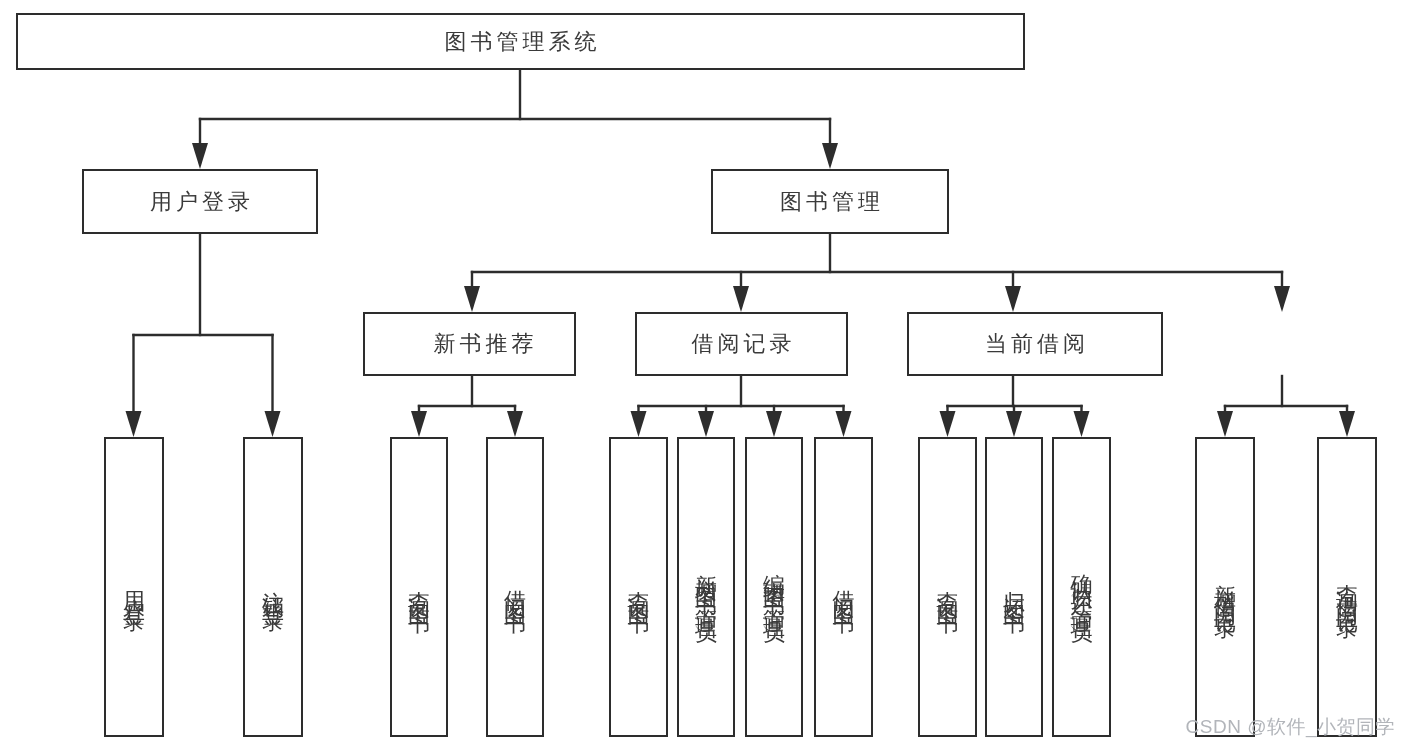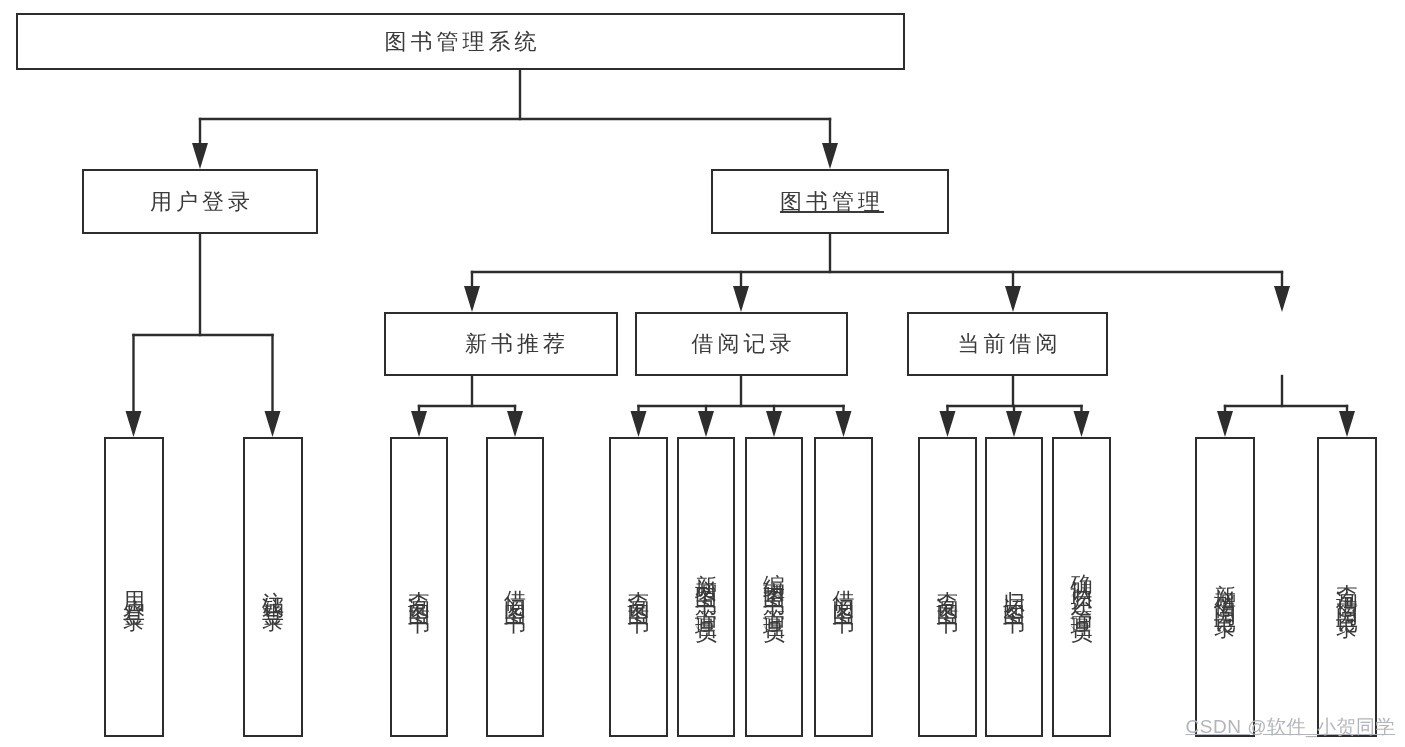--- a/index.html
+++ b/index.html
@@ -38,21 +38,20 @@
     white-space: nowrap;
   }
   .watermark {
     position: absolute;
     right: 10px;
     top: 714px;
     font-size: 19px;
     letter-spacing: 0.5px;
     color: #b2b5ba;
     white-space: nowrap;
-    text-decoration: underline;
   }
 </style>
 </head>
 <body>
 
 <div class="canvas">
 
   <svg class="wires" width="1405" height="747" viewBox="0 0 1405 747" stroke="#2d2d2d" stroke-width="2.4" stroke-linecap="square" fill="#2d2d2d">
 
     <g>
@@ -122,38 +121,38 @@
     <g>
       <line x1="1282" y1="376" x2="1282" y2="406"></line>
       <line x1="1225" y1="406" x2="1347" y2="406"></line>
       <line x1="1225" y1="406" x2="1225" y2="413"></line>
       <polygon points="1217,411 1233,411 1225,437" stroke="none"></polygon>
       <line x1="1347" y1="406" x2="1347" y2="413"></line>
       <polygon points="1339,411 1355,411 1347,437" stroke="none"></polygon>
     </g>
   </svg>
 
-  <div class="node hbox" style="left:16px; top:13px; width:889px; height:57px;font-family:Liberation Mono, monospace;">
+  <div class="node hbox" style="left:16px; top:13px; width:1009px; height:57px;font-family:Liberation Mono, monospace;">
     <span>图书管理系统</span>
   </div>
 
   <div class="node hbox" style="left:82px; top:169px; width:236px; height:65px;">
     <span>用户登录</span>
   </div>
-  <div class="node hbox" style="left:711px; top:169px; width:238px; height:65px;text-decoration:underline;">
+  <div class="node hbox" style="left:711px; top:169px; width:238px; height:65px;">
     <span>图书管理</span>
   </div>
 
-  <div class="node hbox" style="left:384px; top:312px; width:234px; height:64px;padding-left:28px;">
+  <div class="node hbox" style="left:363px; top:312px; width:213px; height:64px;padding-left:28px;">
     <span>新书推荐</span>
   </div>
   <div class="node hbox" style="left:635px; top:312px; width:213px; height:64px;">
     <span>借阅记录</span>
   </div>
-  <div class="node hbox" style="left:907px; top:312px; width:201px; height:64px;">
+  <div class="node hbox" style="left:907px; top:312px; width:256px; height:64px;">
     <span>当前借阅</span>
   </div>
 
   <div class="node vbox" style="left:104px; top:437px; width:60px; height:300px;">
     <span class="vtext">用户登录</span>
   </div>
   <div class="node vbox" style="left:243px; top:437px; width:60px; height:300px;">
     <span class="vtext">注销登录</span>
   </div>
 

